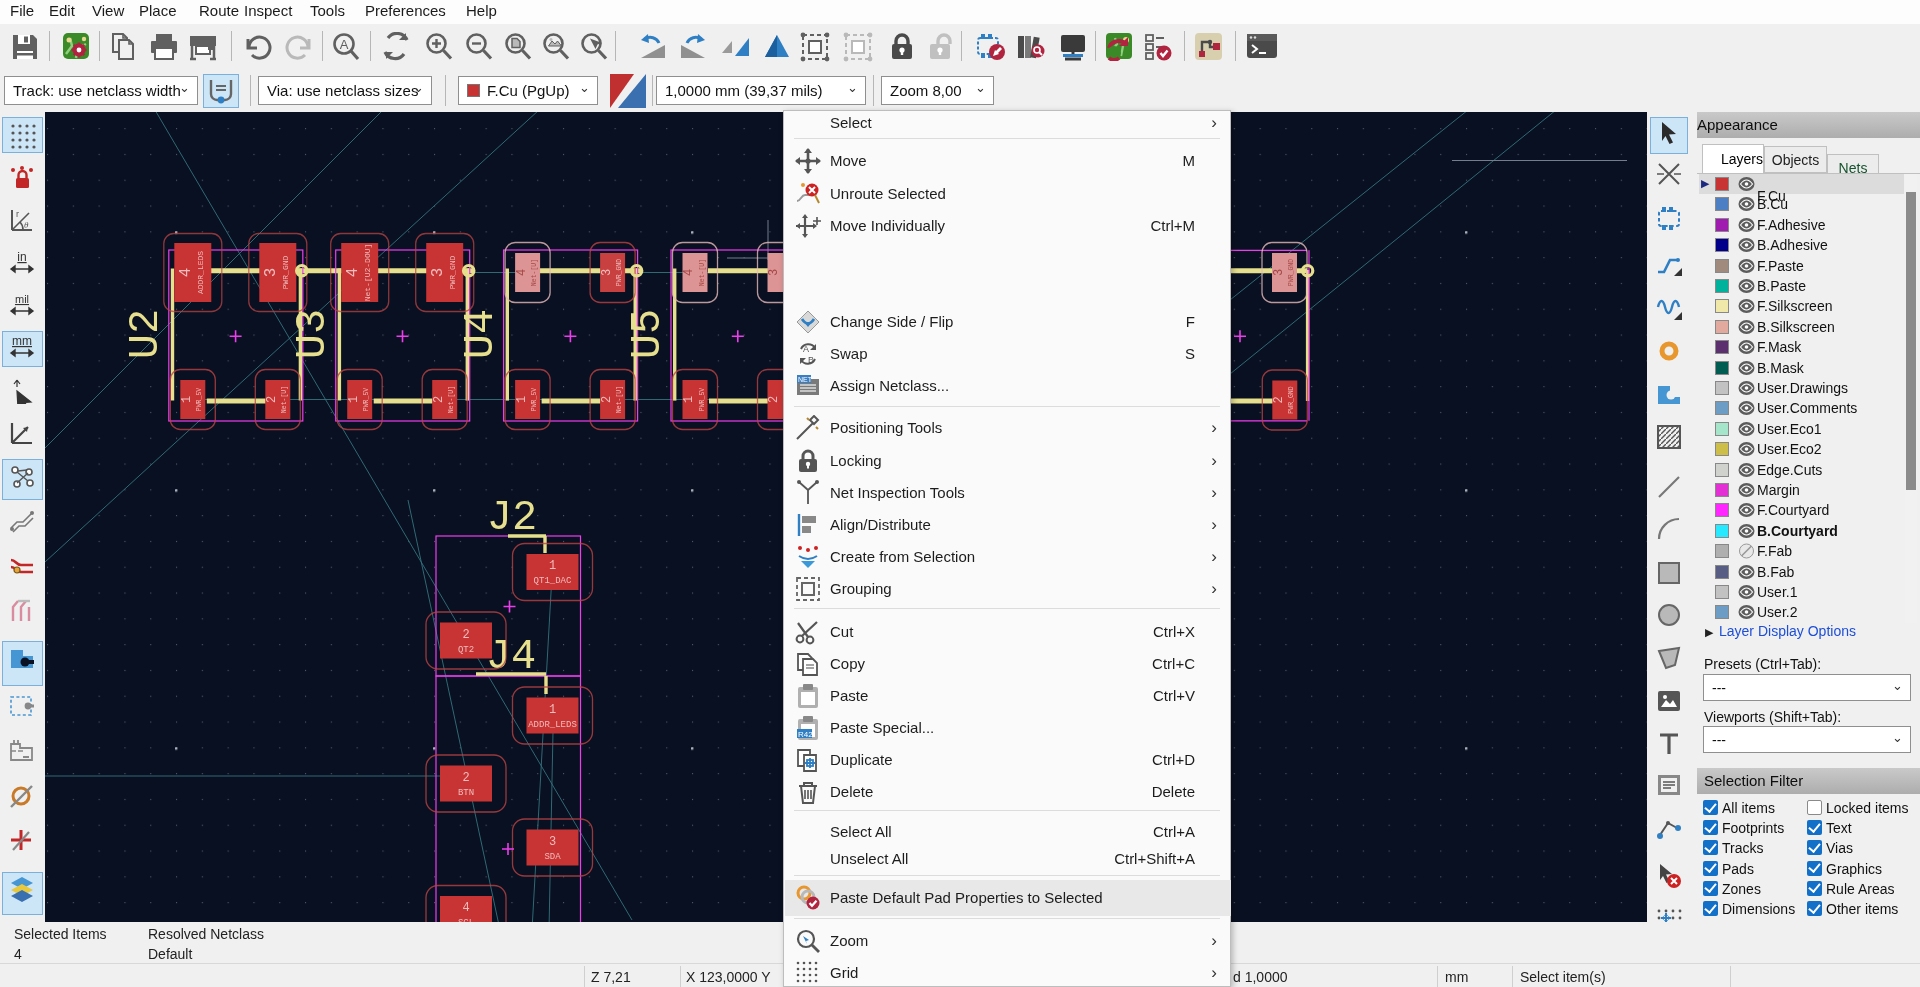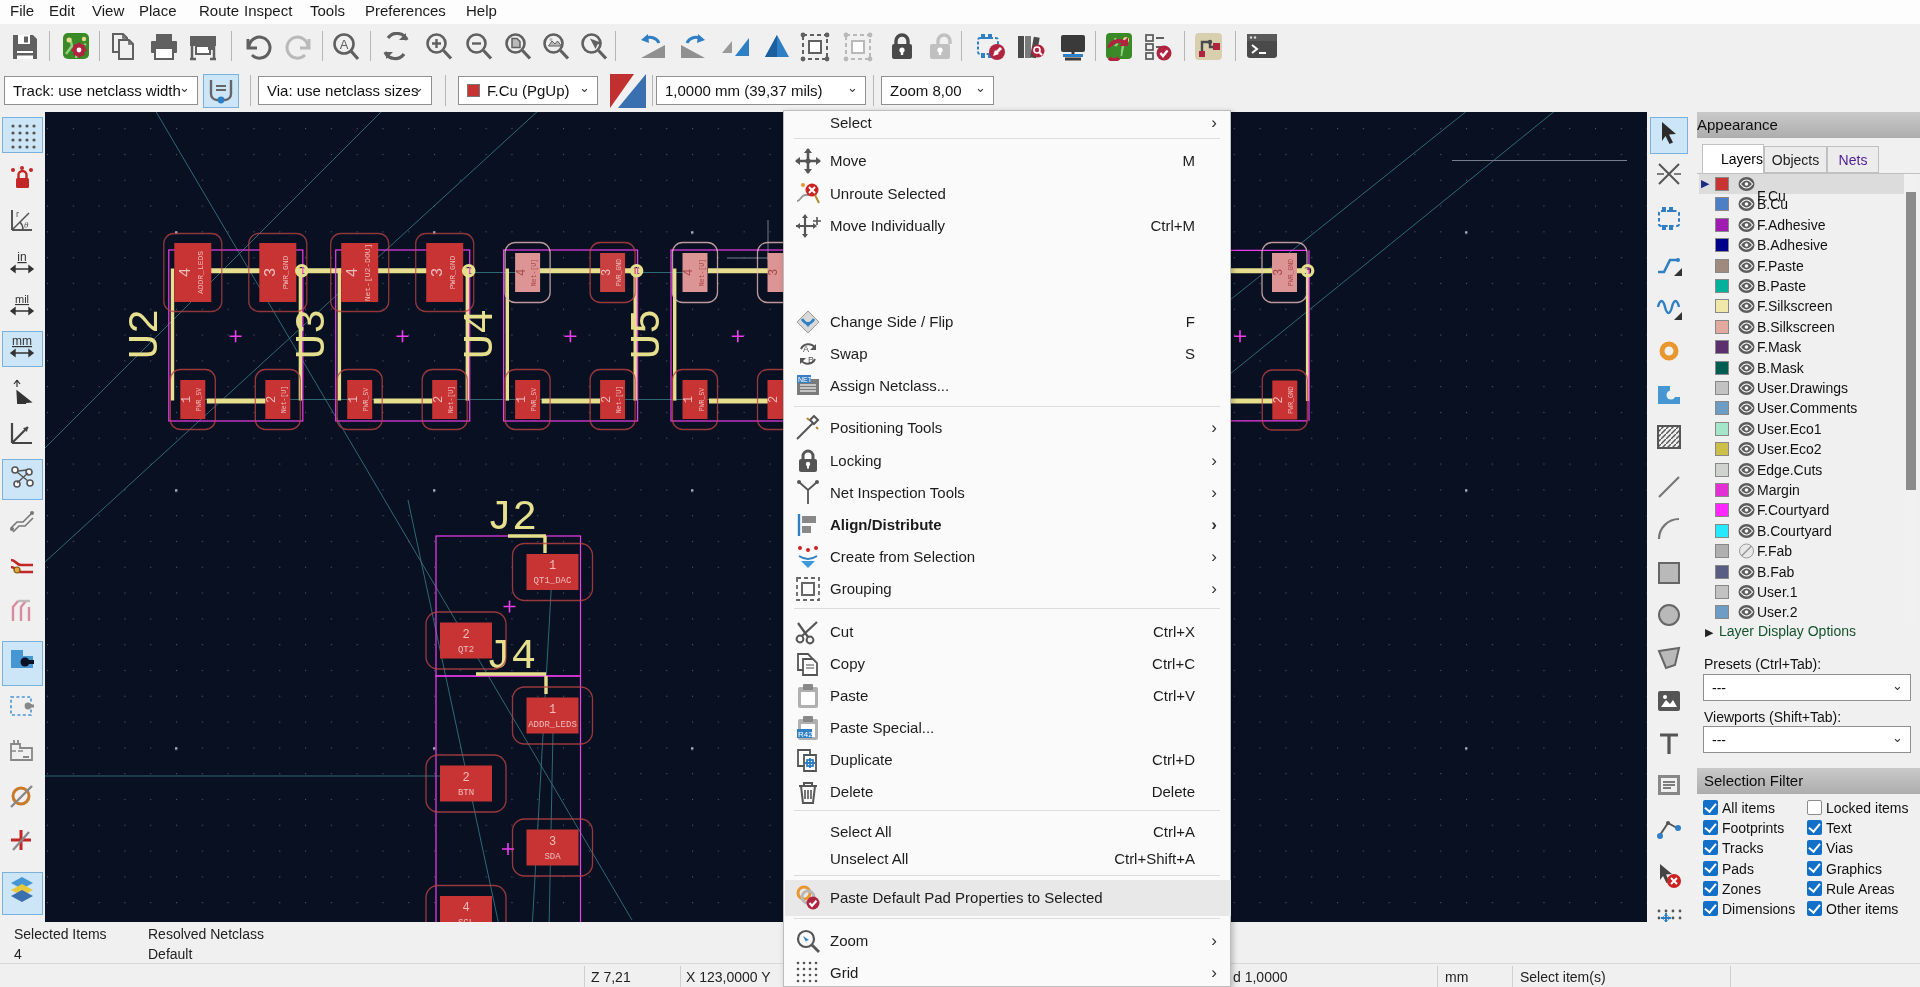--- a/index.html
+++ b/index.html
@@ -675,21 +675,21 @@
         <circle cx="24" cy="24" r="1.4"></circle>
       </g>
       <path d="M10 5v10M5 10h10" stroke="#2f7fc4" stroke-width="2"></path>
       <path d="M10 5l-2 3h4zM10 15l-2-3h4zM5 10l3-2v4zM15 10l-3-2v4z" fill="#2f7fc4"></path>
     </svg>
   </div>
 <div id="rpanel">
     <div class="hdrbar" style="position:absolute;left:0;top:2px;width:223px;height:26px;line-height:26px;">Appearance</div>
     <div style="position:absolute;left:5px;top:34px;width:62px;height:29px;background:#fff;border:1px solid #c0c0c0;border-bottom:none;z-index:2;font-size:14px;text-align:right;line-height:28px">Layers</div>
     <div style="position:absolute;left:67px;top:36px;width:63px;height:27px;background:#ececec;border:1px solid #c0c0c0;font-size:14px;text-align:center;line-height:26px;color:#222">Objects</div>
-    <div style="position:absolute;left:130px;top:36px;width:52px;height:27px;background:#ececec;border:1px solid #c0c0c0;font-size:14px;text-align:center;line-height:26px;color:#4c1d95">Nets</div>
+    <div style="position:absolute;left:130px;top:44px;width:52px;height:27px;background:#ececec;border:1px solid #c0c0c0;font-size:14px;text-align:center;line-height:26px;color:#14532d">Nets</div>
     <div style="position:absolute;left:0px;top:63px;width:223px;height:1px;background:#c0c0c0"></div>
     <div style="position:absolute;left:2px;top:64px;width:205px;height:20.4px;background:#dcdcdc;">
       <span style="position:absolute;left:2px;top:3px;font-size:11px;color:#1b2a80">▶</span>
       <span style="position:absolute;left:16px;top:3px;width:14px;height:14px;background:#c83434;border:1px solid #888"></span>
       <svg width="17" height="16" viewBox="0 0 17 16" style="position:absolute;left:39px;top:2px">
         <ellipse cx="8.5" cy="8" rx="8" ry="7" fill="#5c5c5c"></ellipse>
         <path d="M2.5 8c2-2.7 4-4 6-4s4 1.3 6 4c-2 2.7-4 4-6 4s-4-1.3-6-4z" fill="none" stroke="#fff" stroke-width="1.2"></path>
         <circle cx="8.5" cy="8" r="1.8" fill="#fff"></circle>
       </svg>
       <span class="laytxt" style="position:absolute;left:58px;top:14px">F.Cu</span>
@@ -831,21 +831,21 @@
     </div>
     <div style="position:absolute;left:2px;top:390.3999999999999px;width:205px;height:20.4px;">
       <span style="position:absolute;left:16px;top:3px;width:14px;height:14px;background:#ff26ff;border:1px solid #888"></span>
       <svg width="17" height="16" viewBox="0 0 17 16" style="position:absolute;left:39px;top:2px">
         <ellipse cx="8.5" cy="8" rx="8" ry="7" fill="#5c5c5c"></ellipse>
         <path d="M2.5 8c2-2.7 4-4 6-4s4 1.3 6 4c-2 2.7-4 4-6 4s-4-1.3-6-4z" fill="none" stroke="#fff" stroke-width="1.2"></path>
         <circle cx="8.5" cy="8" r="1.8" fill="#fff"></circle>
       </svg>
       <span class="laytxt" style="position:absolute;left:58px;top:2px">F.Courtyard</span>
     </div>
-    <div style="position:absolute;left:2px;top:410.7999999999999px;width:205px;height:20.4px;">
+    <div style="position:absolute;left:2px;top:410.7999999999999px;width:205px;height:20.4px;font-weight:bold;">
       <span style="position:absolute;left:16px;top:3px;width:14px;height:14px;background:#26e9ff;border:1px solid #888"></span>
       <svg width="17" height="16" viewBox="0 0 17 16" style="position:absolute;left:39px;top:2px">
         <ellipse cx="8.5" cy="8" rx="8" ry="7" fill="#5c5c5c"></ellipse>
         <path d="M2.5 8c2-2.7 4-4 6-4s4 1.3 6 4c-2 2.7-4 4-6 4s-4-1.3-6-4z" fill="none" stroke="#fff" stroke-width="1.2"></path>
         <circle cx="8.5" cy="8" r="1.8" fill="#fff"></circle>
       </svg>
       <span class="laytxt" style="position:absolute;left:58px;top:2px">B.Courtyard</span>
     </div>
     <div style="position:absolute;left:2px;top:431.1999999999999px;width:205px;height:20.4px;">
       <span style="position:absolute;left:16px;top:3px;width:14px;height:14px;background:#afafaf;border:1px solid #888"></span>
@@ -878,21 +878,21 @@
       <svg width="17" height="16" viewBox="0 0 17 16" style="position:absolute;left:39px;top:2px">
         <ellipse cx="8.5" cy="8" rx="8" ry="7" fill="#5c5c5c"></ellipse>
         <path d="M2.5 8c2-2.7 4-4 6-4s4 1.3 6 4c-2 2.7-4 4-6 4s-4-1.3-6-4z" fill="none" stroke="#fff" stroke-width="1.2"></path>
         <circle cx="8.5" cy="8" r="1.8" fill="#fff"></circle>
       </svg>
       <span class="laytxt" style="position:absolute;left:58px;top:2px">User.2</span>
     </div>
     <div style="position:absolute;left:208px;top:64px;width:12px;height:449px;background:#f1f1f1"></div>
     <div style="position:absolute;left:209px;top:82px;width:10px;height:298px;background:#8b8b8b"></div>
     <div style="position:absolute;left:8px;top:516px;font-size:11px;color:#222">▶</div>
-    <div style="position:absolute;left:22px;top:513px;font-size:14px;color:#14532d">Layer Display Options</div>
+    <div style="position:absolute;left:22px;top:513px;font-size:14px;color:#1d4ed8">Layer Display Options</div>
     <div class="fl" style="left:7px;top:546px">Presets (Ctrl+Tab):</div>
     <div class="combo" style="left:6px;top:564px;width:208px;height:27px;font-size:14px">---<span class="chev">⌄</span></div>
     <div class="fl" style="left:7px;top:599px">Viewports (Shift+Tab):</div>
     <div class="combo" style="left:6px;top:616px;width:208px;height:27px;font-size:14px">---<span class="chev">⌄</span></div>
     <div class="hdrbar" style="position:absolute;left:0;top:658px;width:223px;height:26px;line-height:26px;padding-left:7px">Selection Filter</div>
     <div class="cb" style="left:6px;top:690px"></div>
     <div class="fl" style="left:25px;top:690px">All items</div>
     <div class="cb0" style="left:110px;top:690px"></div>
     <div class="fl" style="left:129px;top:690px">Locked items</div>
     <div class="cb" style="left:6px;top:710.2px"></div>
@@ -1016,21 +1016,21 @@
     </div>
     <div class="mi" style="top:365.5px;height:32px;line-height:32px;">
       <svg style="position:absolute;left:10px;top:3.0px" width="26" height="26" viewBox="0 0 26 26">
         <path d="M13 24V10M13 10 4 2M13 10l9-8" stroke="#555" stroke-width="1.8" fill="none"></path>
         <circle cx="4" cy="2" r="2" fill="#555"></circle>
         <circle cx="22" cy="2" r="2" fill="#555"></circle>
       </svg>
       <span class="lbl">Net Inspection Tools</span>
       <span class="arr" style="font-size:17px;font-family:Liberation Sans">›</span>
     </div>
-    <div class="mi" style="top:397.5px;height:32px;line-height:32px;font-weight:bold;">
+    <div class="mi" style="top:397.5px;height:32px;line-height:32px;">
       <svg style="position:absolute;left:10px;top:3.0px" width="26" height="26" viewBox="0 0 26 26">
         <path d="M4 2v22" stroke="#2f7fc4" stroke-width="2.4"></path>
         <rect x="7" y="4" width="14" height="7" fill="#888"></rect>
         <rect x="7" y="14" width="9" height="7" fill="#888"></rect>
       </svg>
       <span class="lbl">Align/Distribute</span>
       <span class="arr" style="font-size:17px;font-family:Liberation Sans">›</span>
     </div>
     <div class="mi" style="top:429.5px;height:32px;line-height:32px;">
       <svg style="position:absolute;left:10px;top:3.0px" width="26" height="26" viewBox="0 0 26 26">

